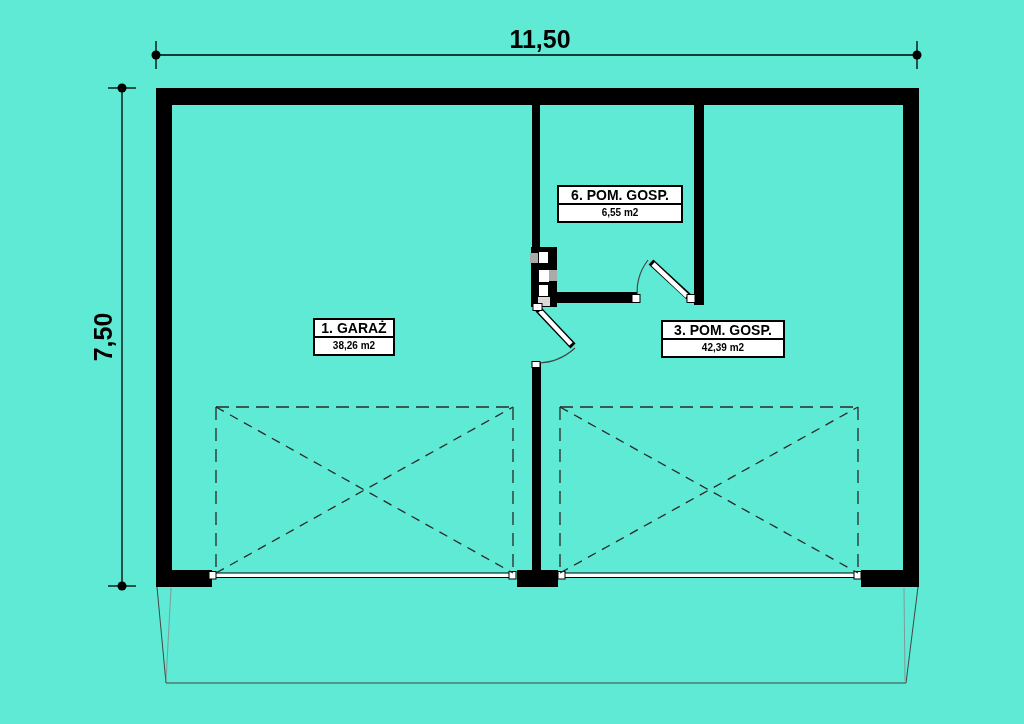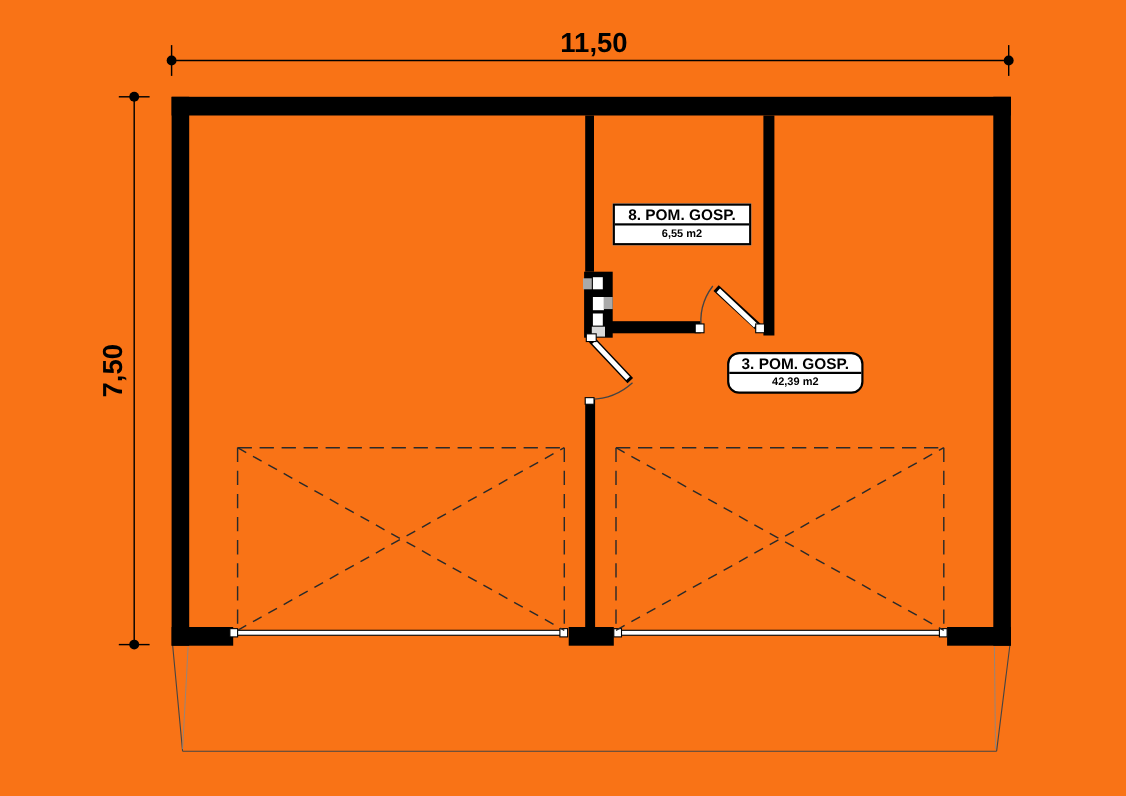--- a/index.html
+++ b/index.html
@@ -1,19 +1,19 @@
 <!DOCTYPE html>
 <html><head>
 <meta charset="utf-8">
 <style>
   html,body{margin:0;padding:0;background:#fff;}
   .canvas{
     position:relative;
     width:1024px;height:724px;
-    background:#f97316;
+    background:#5eead4;
     font-family:"Liberation Sans", sans-serif;
     overflow:hidden;
   }
   .plan-svg{position:absolute;left:0;top:0;}
   .dim-label{
     position:absolute;
     font-weight:bold;
     font-size:25px;
     color:#000;
     text-align:center;
@@ -135,24 +135,28 @@
       <line x1="540" y1="311" x2="571" y2="344" stroke="#fff" stroke-width="4.5"></line>
       <rect x="533" y="303.5" width="9" height="7" fill="#fff" stroke="#000" stroke-width="1"></rect>
       <rect x="532" y="361.5" width="8" height="6" fill="#fff" stroke="#000" stroke-width="1"></rect>
     </g>
   </svg>
 
   <div class="dim-label" style="left:440px;top:27px;width:200px;">11,50</div>
 
   <div class="dim-label vertical" style="left:4px;top:324px;width:200px;height:26px;">7,50</div>
 
+  <div class="room-box" style="left:313px;top:318px;width:78px;">
+    <div class="room-name">1. GARAŻ</div>
+    <div class="room-area">38,26 m2</div>
+  </div>
 
   <div class="room-box" style="left:557px;top:185px;width:122px;">
-    <div class="room-name">8. POM. GOSP.</div>
+    <div class="room-name">6. POM. GOSP.</div>
     <div class="room-area">6,55 m2</div>
   </div>
 
-  <div class="room-box" style="left:661px;top:320px;width:120px;border-radius:11px;">
+  <div class="room-box" style="left:661px;top:320px;width:120px;">
     <div class="room-name">3. POM. GOSP.</div>
     <div class="room-area">42,39 m2</div>
   </div>
 
 </div>
 
 </body></html>

